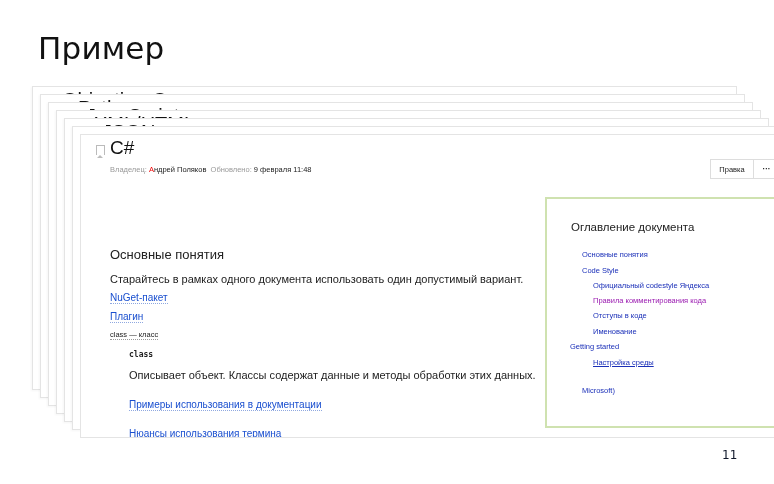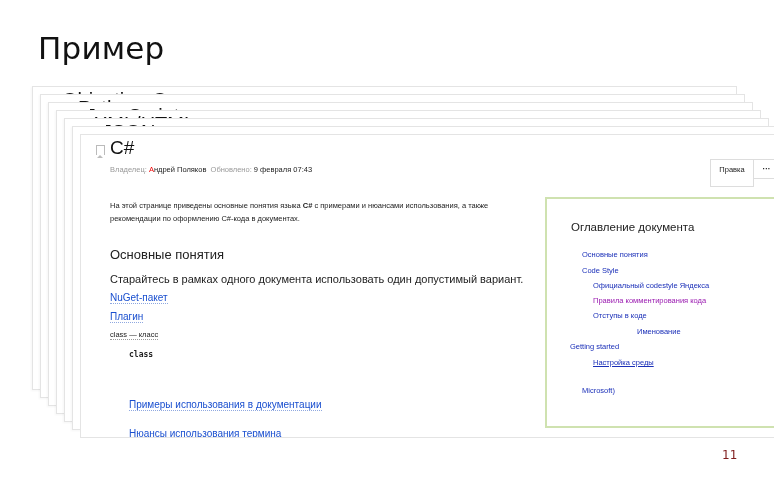--- a/index.html
+++ b/index.html
@@ -1,31 +1,31 @@
 <!DOCTYPE html>
 <html><head>
 <meta charset="utf-8">
 <style>
   html, body { margin:0; padding:0; }
   body { width:774px; height:484px; background:#ffffff; position:relative; overflow:hidden; font-family:"Liberation Sans", sans-serif; }
   .slide-title { position:absolute; left:38px; top:30px; font-size:31px; color:#111; font-family:"DejaVu Sans", sans-serif; font-weight:normal; letter-spacing:0.2px; }
-  .page-num { position:absolute; left:722px; top:448px; font-size:12px; color:#7f1d1d; font-family:"DejaVu Sans", sans-serif; }
+  .page-num { position:absolute; left:722px; top:448px; font-size:12px; color:#0f172a; font-family:"DejaVu Sans", sans-serif; }
 
   .stack-page { position:absolute; background:#fff; border:1px solid #e4e4e4; overflow:hidden; box-shadow: -1px 1px 2px rgba(0,0,0,0.04); }
   .stack-title { position:absolute; font-size:20px; color:#111; white-space:nowrap; line-height:20px; }
 
   .front { position:absolute; left:80px; top:134px; width:700px; height:302px; background:#fff; border-top:1px solid #e4e4e4; border-left:1px solid #e4e4e4; border-bottom:1px solid #e4e4e4; overflow:hidden; }
   .bookmark { position:absolute; left:15px; top:10px; width:7px; height:9px; border:1px solid #bbb; border-bottom:none; }
   .bookmark:after { content:""; position:absolute; left:0px; bottom:-3px; width:0; height:0; border-left:3.5px solid transparent; border-right:3.5px solid transparent; border-bottom:3px solid #bbb; }
   .doc-title { position:absolute; left:29px; top:2px; font-size:19px; color:#111; }
   .meta { position:absolute; left:29px; top:30px; font-size:7.5px; color:#999; }
   .meta .owner-first { color:#e00; }
   .meta .owner { color:#222; }
   .meta .date { color:#222; }
-  .btn-edit { position:absolute; left:629px; top:24px; width:44px; height:28px; border:1px solid #ddd; background:#fff; font-size:7.5px; color:#222; text-align:center; line-height:20px; box-sizing:border-box; }
+  .btn-edit { position:absolute; left:629px; top:24px; width:44px; height:20px; border:1px solid #ddd; background:#fff; font-size:7.5px; color:#222; text-align:center; line-height:20px; box-sizing:border-box; }
   .btn-more { position:absolute; left:673px; top:24px; width:26px; height:20px; border:1px solid #ddd; border-left:none; background:#fff; font-size:8px; color:#222; text-align:center; line-height:18px; box-sizing:border-box; font-weight:bold; }
 
   .intro { position:absolute; left:29px; top:64px; width:430px; font-size:7.5px; line-height:13px; color:#222; }
   .intro b { font-weight:bold; }
   .h2 { position:absolute; left:29px; top:112px; font-size:13px; color:#222; }
   .p { position:absolute; left:29px; font-size:11px; color:#222; }
   .link { position:absolute; left:29px; font-size:10px; color:#1a4fcf; border-bottom:1px dotted #8fa8e0; }
   .dfn { position:absolute; left:29px; font-size:7.5px; color:#222; border-bottom:1px dotted #999; }
   .code { position:absolute; left:48px; font-size:8px; font-family:"DejaVu Sans Mono", monospace; color:#222; font-weight:bold; }
 
@@ -57,44 +57,44 @@
 <div class="stack-page" style="left:72px; top:126px; width:710px; height:302px;"></div>
 
 <div class="front">
   <span class="bookmark"></span>
   <div class="doc-title">C#</div>
 
   <div class="meta">
     <span>Владелец:</span>
     <span class="owner"><span class="owner-first">А</span><span>ндрей Поляков</span></span>
     &nbsp;<span>Обновлено:</span>
-    <span class="date">9 февраля 07:43</span>
+    <span class="date">9 февраля 11:48</span>
   </div>
 
   <div class="btn-edit">Правка</div>
   <div class="btn-more">···</div>
 
-  <div class="intro"><span>На этой странице приведены основные понятия языка </span><b>C#</b><span> с примерами и нюансами использования, а также рекомендации по оформлению C#-кода в документах.</span></div>
 
   <div class="h2">Основные понятия</div>
   <div class="p" style="top:138px;">Старайтесь в рамках одного документа использовать один допустимый вариант.</div>
   <div class="link" style="top:157px;">NuGet-пакет</div>
   <div class="link" style="top:176px;">Плагин</div>
   <div class="dfn" style="top:195px;">class — класс</div>
   <div class="code" style="top:215px;">class</div>
+  <div class="p" style="left:48px; top:234px;">Описывает объект. Классы содержат данные и методы обработки этих данных.</div>
   <div class="link" style="left:48px; top:264px;">Примеры использования в документации</div>
   <div class="link" style="left:48px; top:293px;">Нюансы использования термина</div>
 </div>
 
 <div class="toc">
   <div class="toc-title">Оглавление документа</div>
   <div class="toc-item" style="left:35px; top:50px;">Основные понятия</div>
   <div class="toc-item" style="left:35px; top:66px;">Code Style</div>
   <div class="toc-item" style="left:46px; top:81px;">Официальный codestyle Яндекса</div>
   <div class="toc-item visited" style="left:46px; top:96px;">Правила комментирования кода</div>
   <div class="toc-item" style="left:46px; top:111px;">Отступы в коде</div>
-  <div class="toc-item" style="left:46px; top:127px;margin-left:44px;">Именование</div>
+  <div class="toc-item" style="left:46px; top:127px;">Именование</div>
   <div class="toc-item" style="left:23px; top:142px;">Getting started</div>
   <div class="toc-item" style="left:46px; top:158px;text-decoration:underline;">Настройка среды</div>
   <div class="toc-item" style="left:35px; top:186px;">Microsoft)</div>
 </div>
 
 <div class="page-num">11</div>
 
 </body></html>

